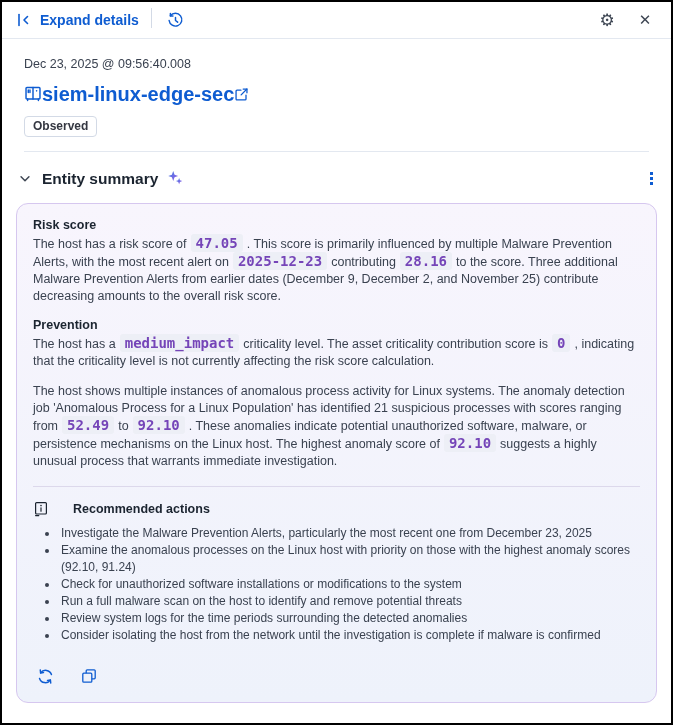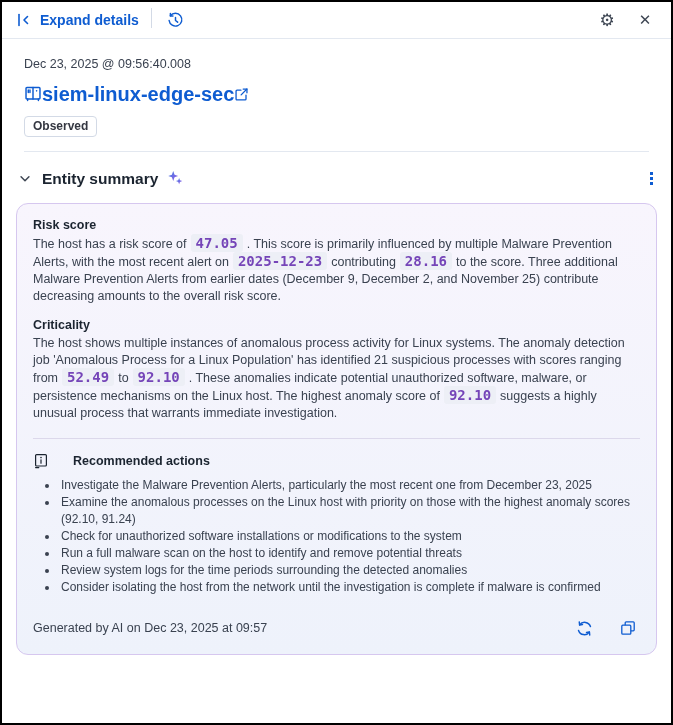--- a/index.html
+++ b/index.html
@@ -163,21 +163,22 @@
         <i style="display:block;width:3px;height:3px;background:#0E5CD1;"></i>
       </span>
     </button>
   </div>
 
   <section class="ai-panel">
 
     <h3>Risk score</h3>
     <p><span>The host has a risk score of</span><code class="chip">47.05</code><span>. This score is primarily influenced by multiple Malware Prevention Alerts, with the most recent alert on</span><code class="chip">2025-12-23</code><span>contributing</span><code class="chip">28.16</code><span>to the score. Three additional Malware Prevention Alerts from earlier dates (December 9, December 2, and November 25) contribute decreasing amounts to the overall risk score.</span></p>
 
-    <h3>Criticality</h3>
+    <h3>Prevention</h3>
+    <p><span>The host has a</span><code class="chip">medium_impact</code><span>criticality level. The asset criticality contribution score is</span><code class="chip">0</code><span>, indicating that the criticality level is not currently affecting the risk score calculation.</span></p>
 
     <p style="margin-bottom:0;"><span>The host shows multiple instances of anomalous process activity for Linux systems. The anomaly detection job 'Anomalous Process for a Linux Population' has identified 21 suspicious processes with scores ranging from</span><code class="chip">52.49</code><span>to</span><code class="chip">92.10</code><span>. These anomalies indicate potential unauthorized software, malware, or persistence mechanisms on the Linux host. The highest anomaly score of</span><code class="chip">92.10</code><span>suggests a highly unusual process that warrants immediate investigation.</span></p>
 
     <hr class="panel-divider">
 
     <div class="rec-heading">
       <span class="icon">
         <svg width="16" height="16" viewBox="0 0 16 16" fill="none" stroke="#1B2430" stroke-width="1.2" stroke-linecap="round" stroke-linejoin="round">
           <rect x="2.6" y="1.6" width="10.8" height="11.4" rx="1"></rect>
           <circle cx="8" cy="4.6" r="0.8" fill="#1B2430" stroke="none"></circle>
@@ -191,21 +192,20 @@
     <ul>
       <li>Investigate the Malware Prevention Alerts, particularly the most recent one from December 23, 2025</li>
       <li>Examine the anomalous processes on the Linux host with priority on those with the highest anomaly scores (92.10, 91.24)</li>
       <li>Check for unauthorized software installations or modifications to the system</li>
       <li>Run a full malware scan on the host to identify and remove potential threats</li>
       <li>Review system logs for the time periods surrounding the detected anomalies</li>
       <li>Consider isolating the host from the network until the investigation is complete if malware is confirmed</li>
     </ul>
 
     <div class="panel-footer">
-      <span class="gen-text">Generated by AI on Dec 23, 2025 at 09:57</span>
       <div class="footer-icons">
         <button class="icon-btn">
           <span class="icon">
             <svg width="17" height="17" viewBox="0 0 16 16" fill="none" stroke="#0E5CD1" stroke-width="1.4" stroke-linecap="round" stroke-linejoin="round">
               <path d="M13.6 6.2A5.8 5.8 0 0 0 3.4 4.6"></path>
               <path d="M3.1 1.9l.3 2.7 2.7-.3"></path>
               <path d="M2.4 9.8a5.8 5.8 0 0 0 10.2 1.6"></path>
               <path d="M12.9 14.1l-.3-2.7-2.7.3"></path>
             </svg>
           </span>

